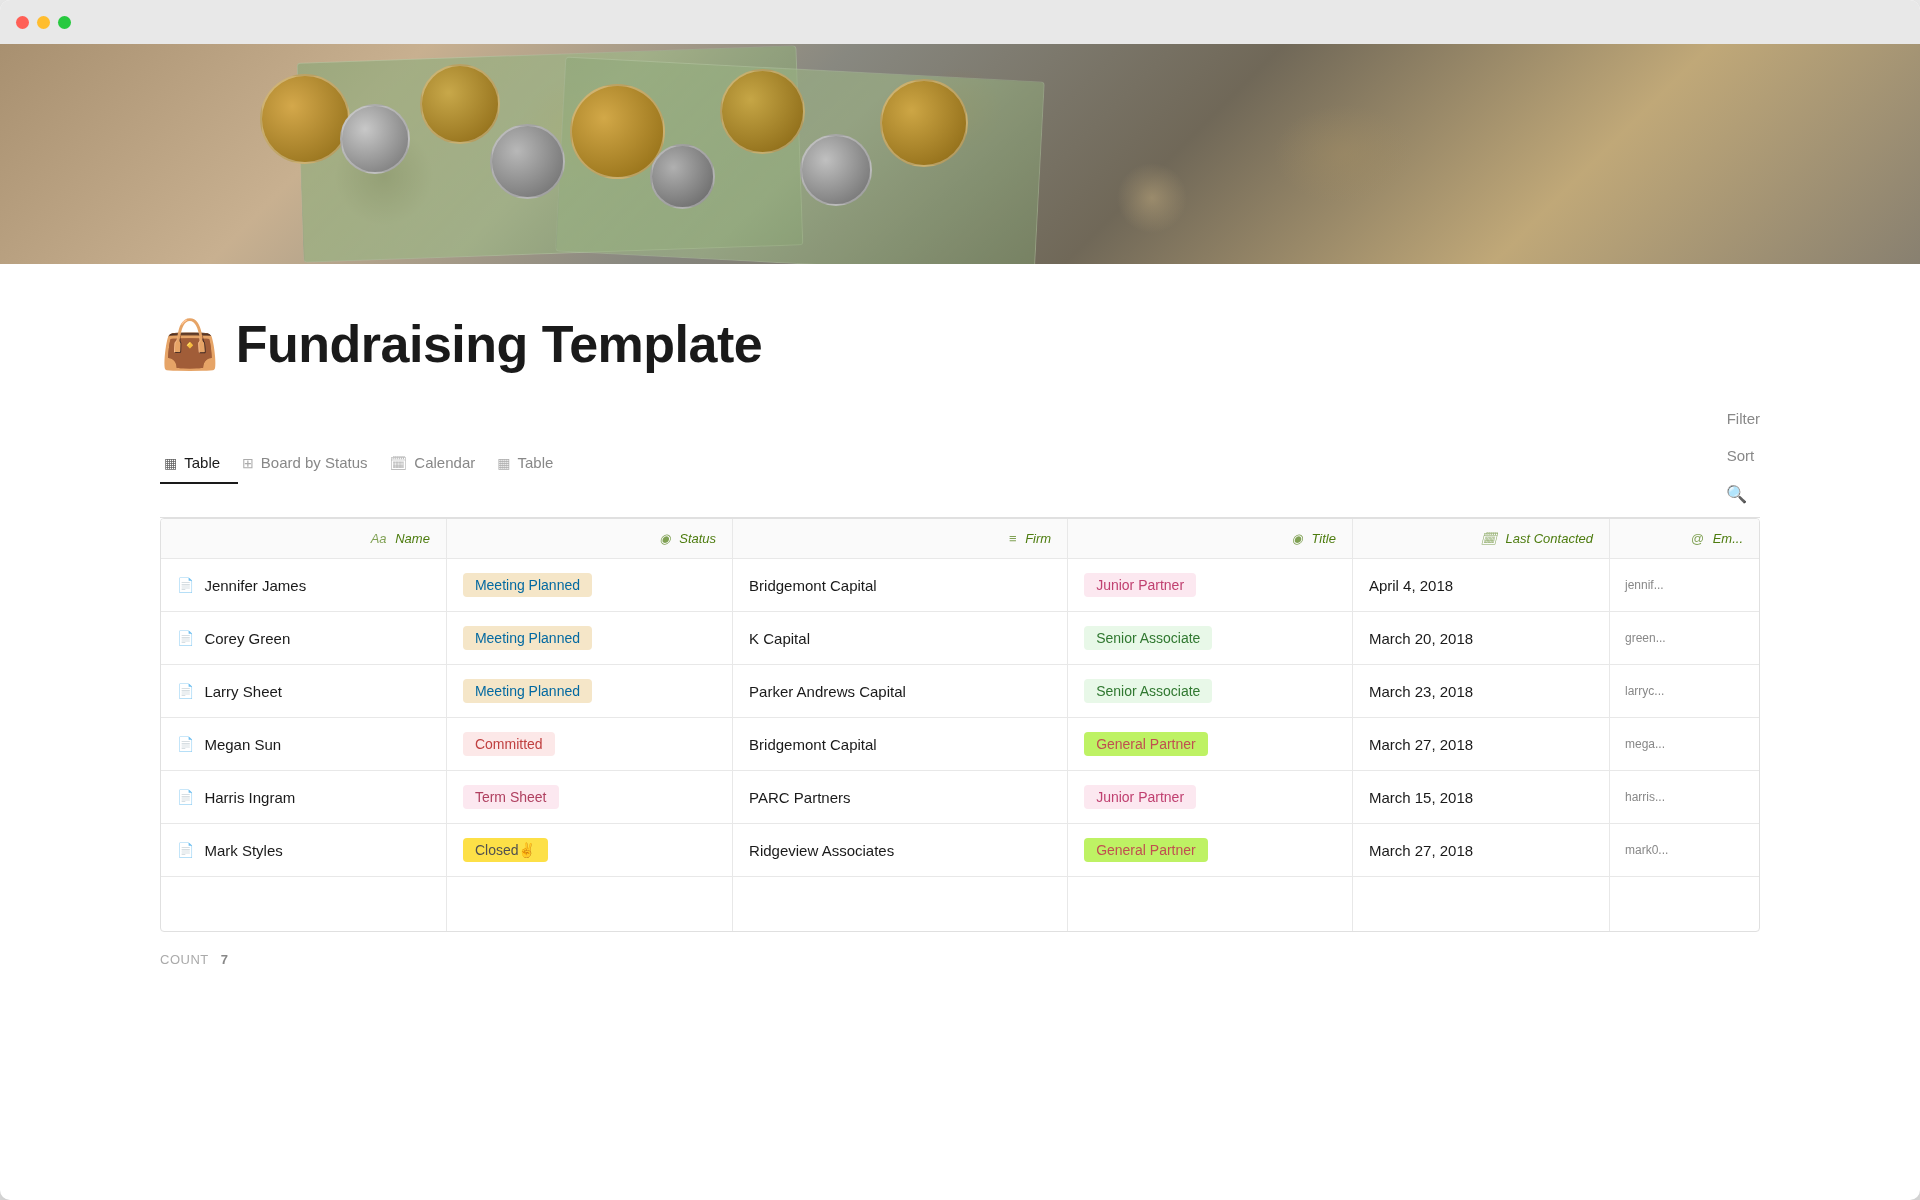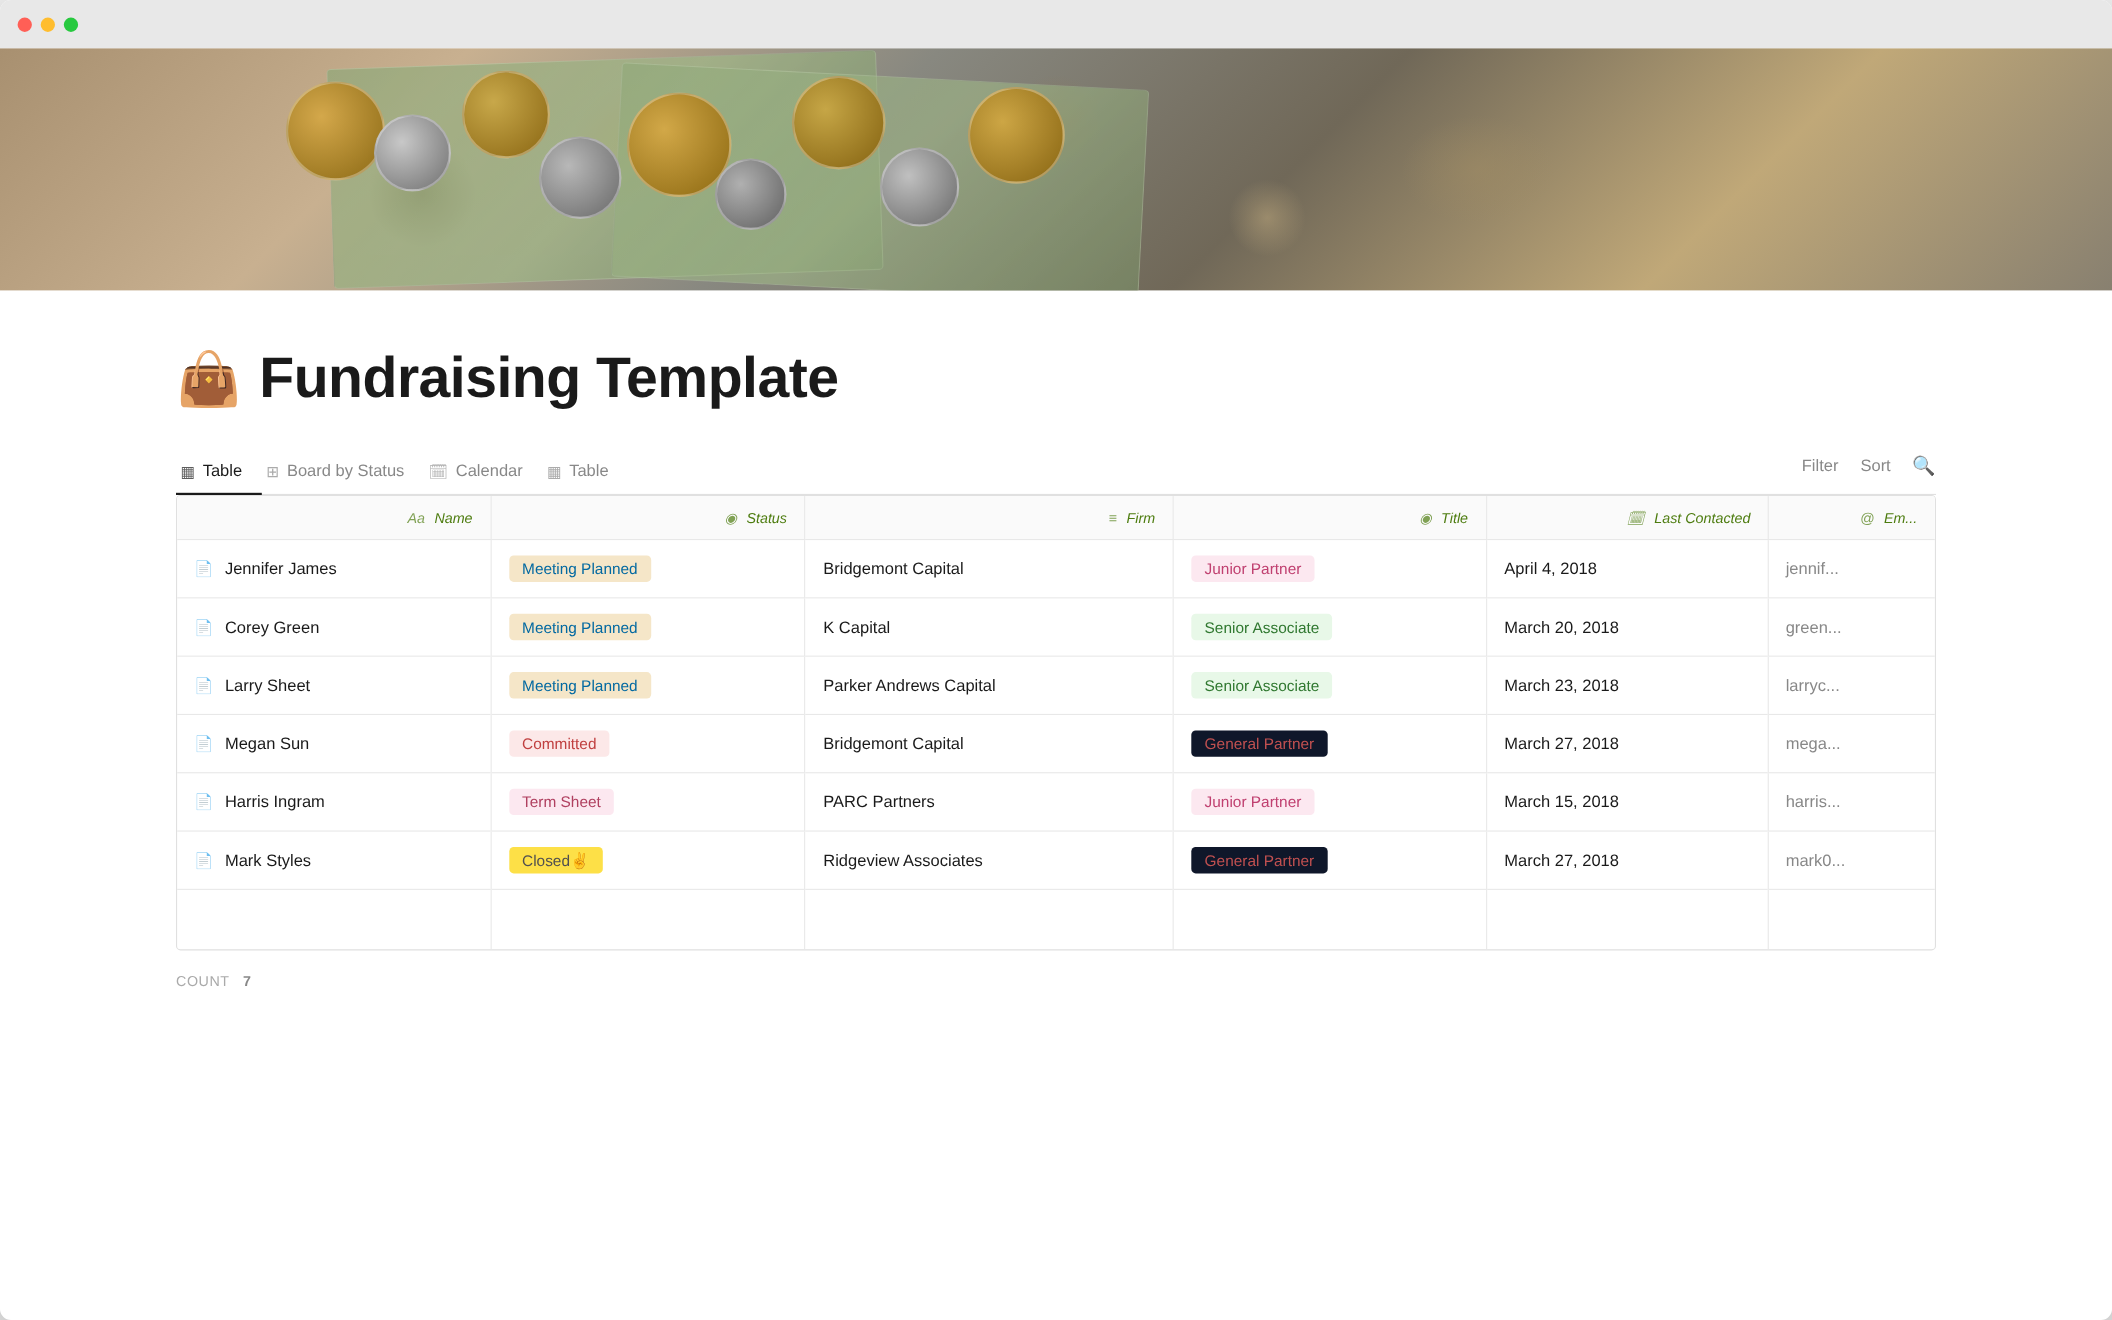--- a/index.html
+++ b/index.html
@@ -137,23 +137,24 @@
       height: 2px;
       background: #1a1a1a;
     }
     .view-tab-icon {
       font-size: 14px;
       opacity: 0.7;
     }
     .view-tab-spacer { flex: 1; }
     .toolbar-right {
       display: flex;
-      align-items: center;
+      align-items: flex-start;
       gap: 20px;
       padding-bottom: 12px;
+      flex-direction: column;
     }
     .toolbar-btn {
       font-size: 15px;
       color: #888;
       cursor: pointer;
     }
     .search-icon-btn {
       font-size: 17px;
       color: #888;
       cursor: pointer;
@@ -259,31 +260,31 @@
     }
     .title-junior-partner {
       background: #fce8f0;
       color: #c04070;
     }
     .title-senior-associate {
       background: #e8f8e8;
       color: #307830;
     }
     .title-general-partner {
-      background: #0f172a;
+      background: #bef264;
       color: #c05050;
     }
 
     .date-cell {
       color: #1a1a1a;
       font-size: 15px;
     }
     .email-cell {
       color: #888;
-      font-size: 15px;
+      font-size: 12px;
       padding-left: 15px;
     }
 
     .empty-row td {
       height: 54px;
     }
 
     
     .count-row {
       padding: 20px 0 0 0;

